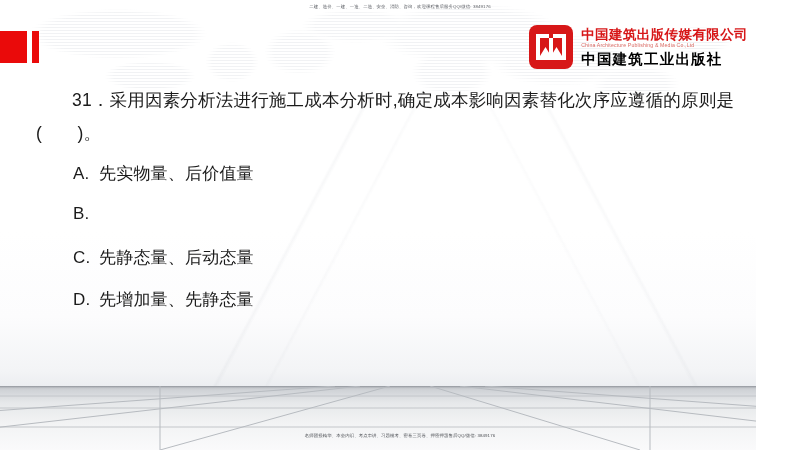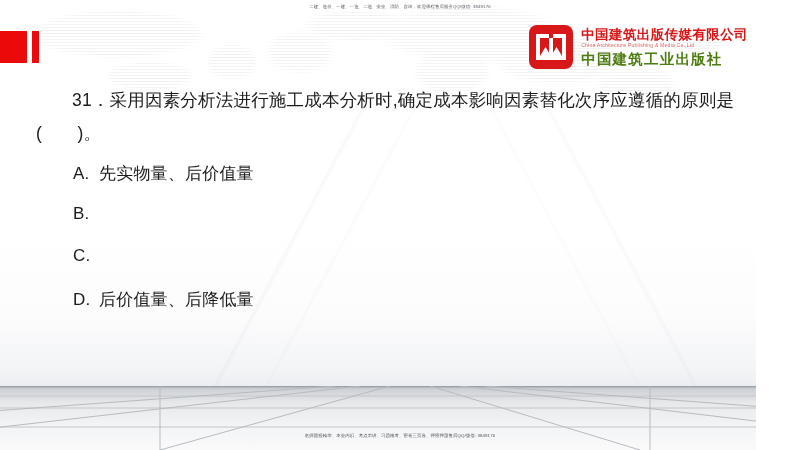--- a/index.html
+++ b/index.html
@@ -143,21 +143,21 @@
   .logo-en {
     font-size: 5.2px;
     color: #d96a63;
     letter-spacing: .15px;
     margin-top: 2px;
     white-space: nowrap;
   }
   .logo-cn2 {
     font-size: 14.5px;
     font-weight: 700;
-    color: #4d7c0f;
+    color: #000000;
     letter-spacing: 1.2px;
     margin-top: 3px;
     white-space: nowrap;
     font-family: "DejaVu Serif", "Liberation Serif", serif;
   }
 
   
   .qbody {
     position: absolute;
     left: 0; top: 0;
@@ -277,24 +277,25 @@
     <div class="options">
       <div class="opt">
         <span class="opt-key">A.</span>
         <span class="opt-text">先实物量、后价值量</span>
       </div>
       <div class="opt">
         <span class="opt-key">B.</span>
       </div>
       <div class="opt">
         <span class="opt-key">C.</span>
+        <span class="opt-text">先静态量、后动态量</span>
       </div>
       <div class="opt">
         <span class="opt-key">D.</span>
-        <span class="opt-text">后价值量、后降低量</span>
+        <span class="opt-text">先增加量、先静态量</span>
       </div>
     </div>
   </div>
 
   <div class="floor">
     <div class="edge"></div>
     <svg class="grid" viewBox="0 0 1600 64" preserveAspectRatio="none">
       <line class="h" x1="0" y1="10" x2="1600" y2="10"></line>
       <line class="h" x1="0" y1="22" x2="1600" y2="22"></line>
       <line class="h" x1="0" y1="41" x2="1600" y2="41"></line>

